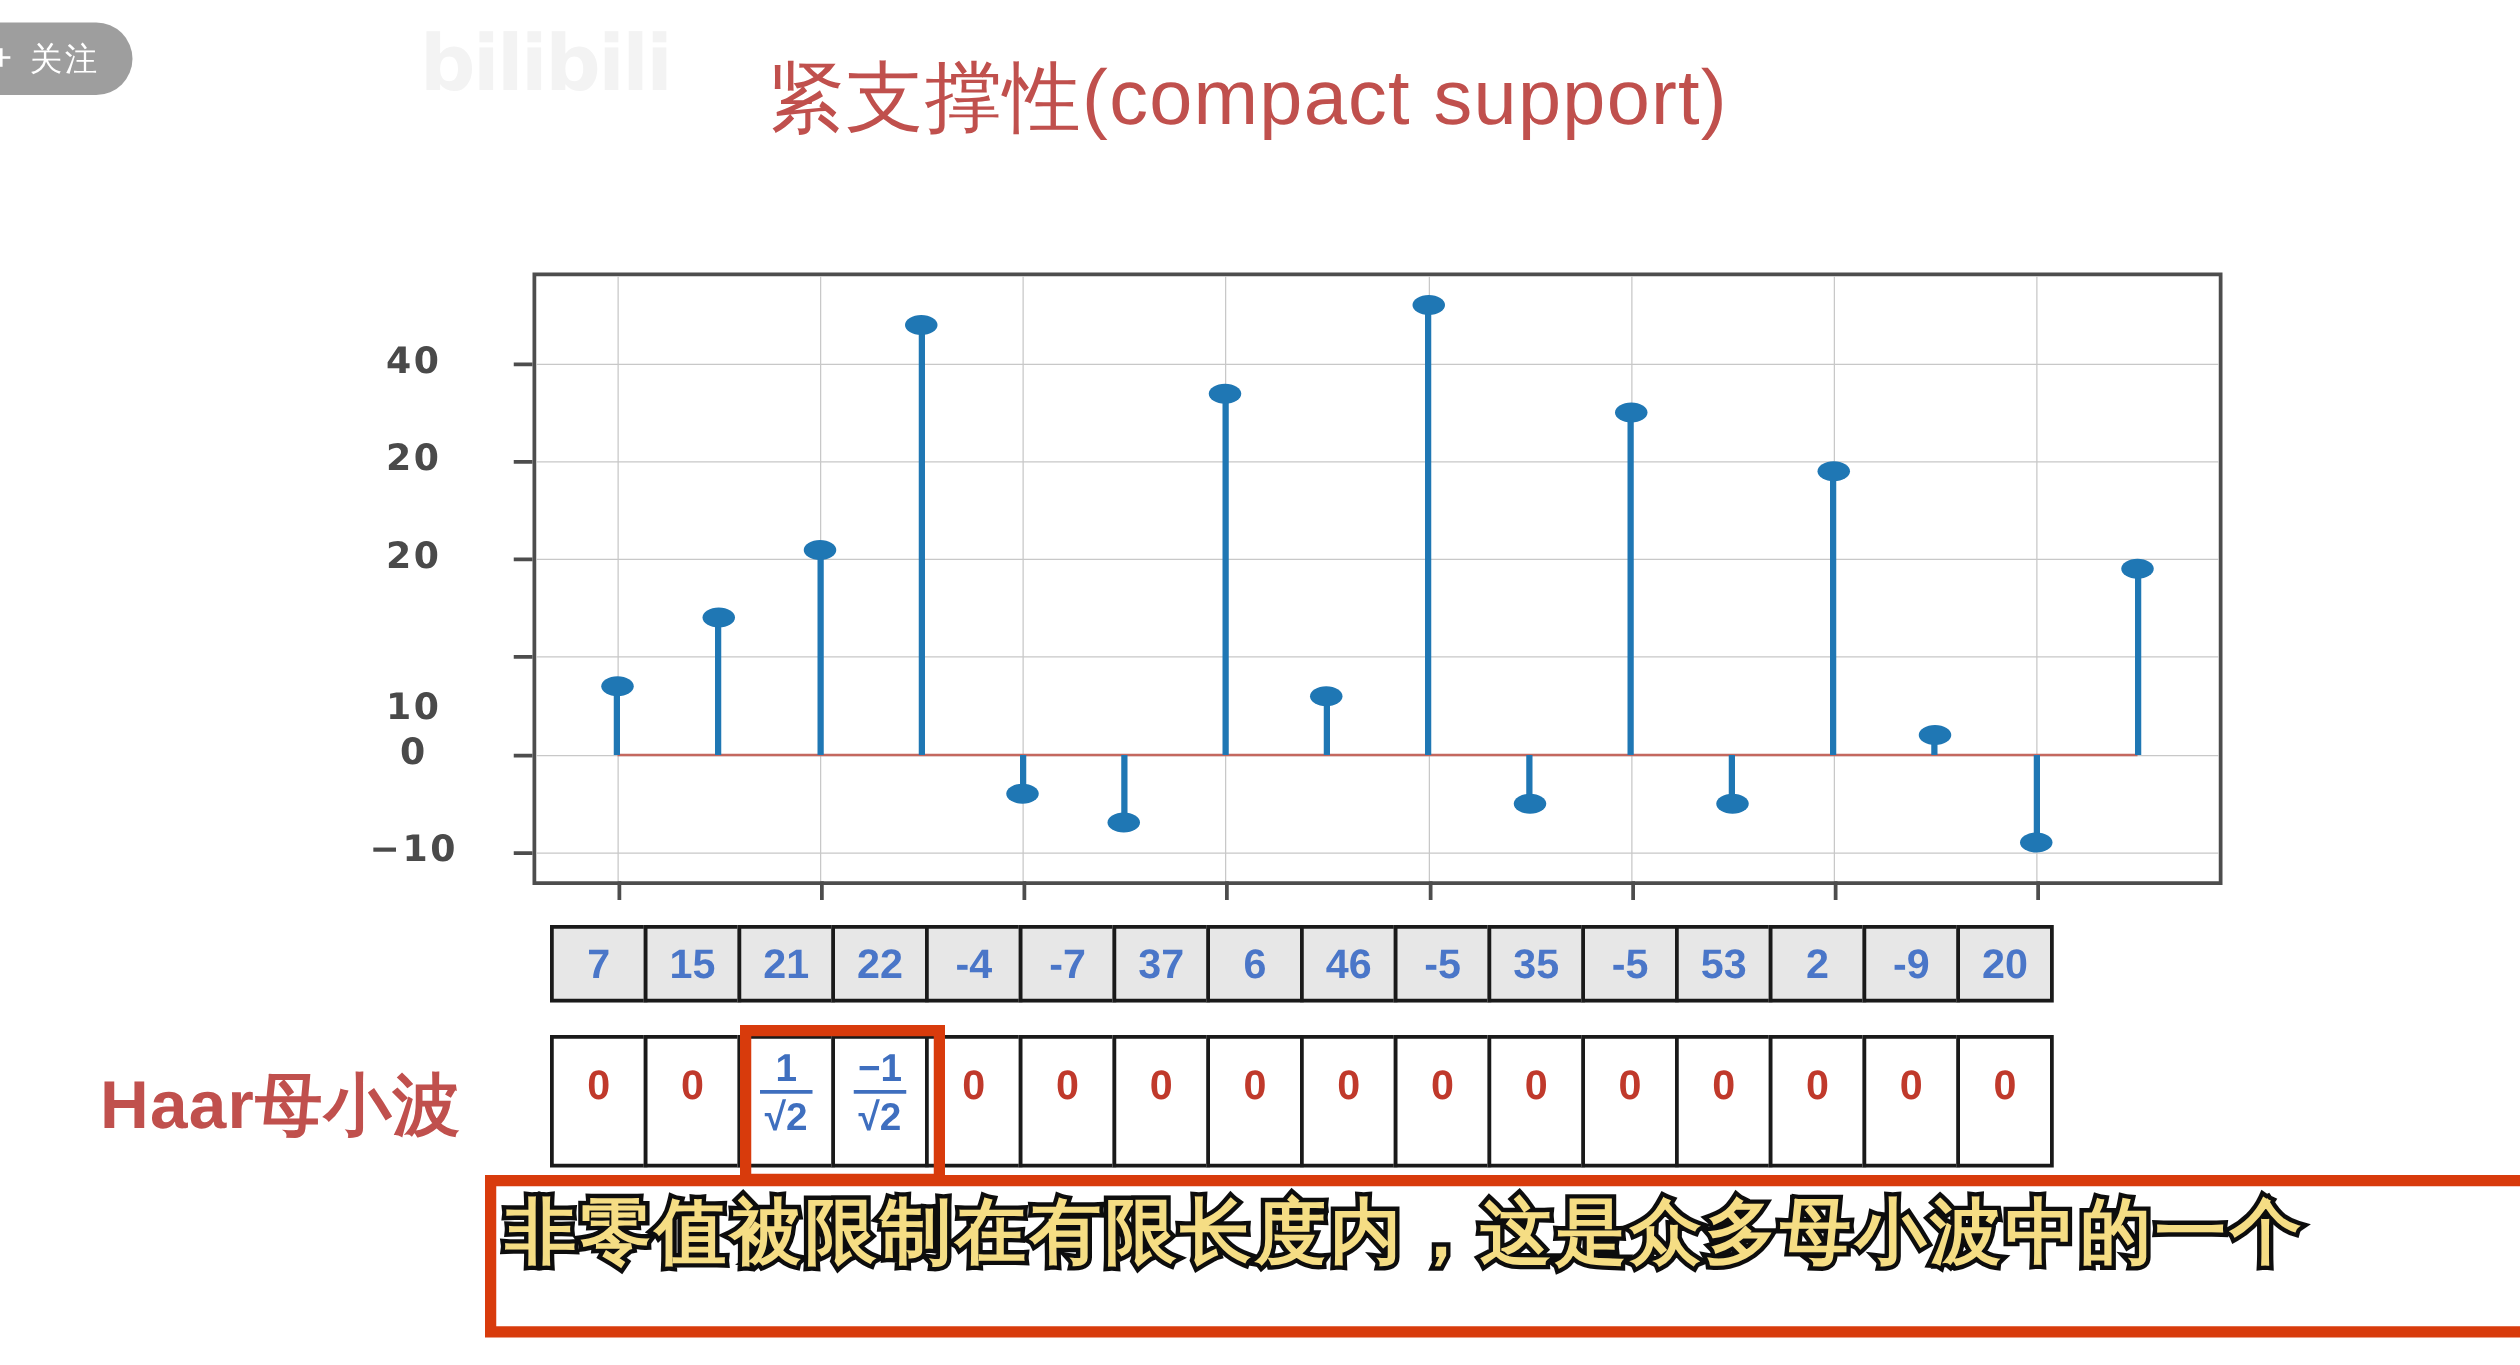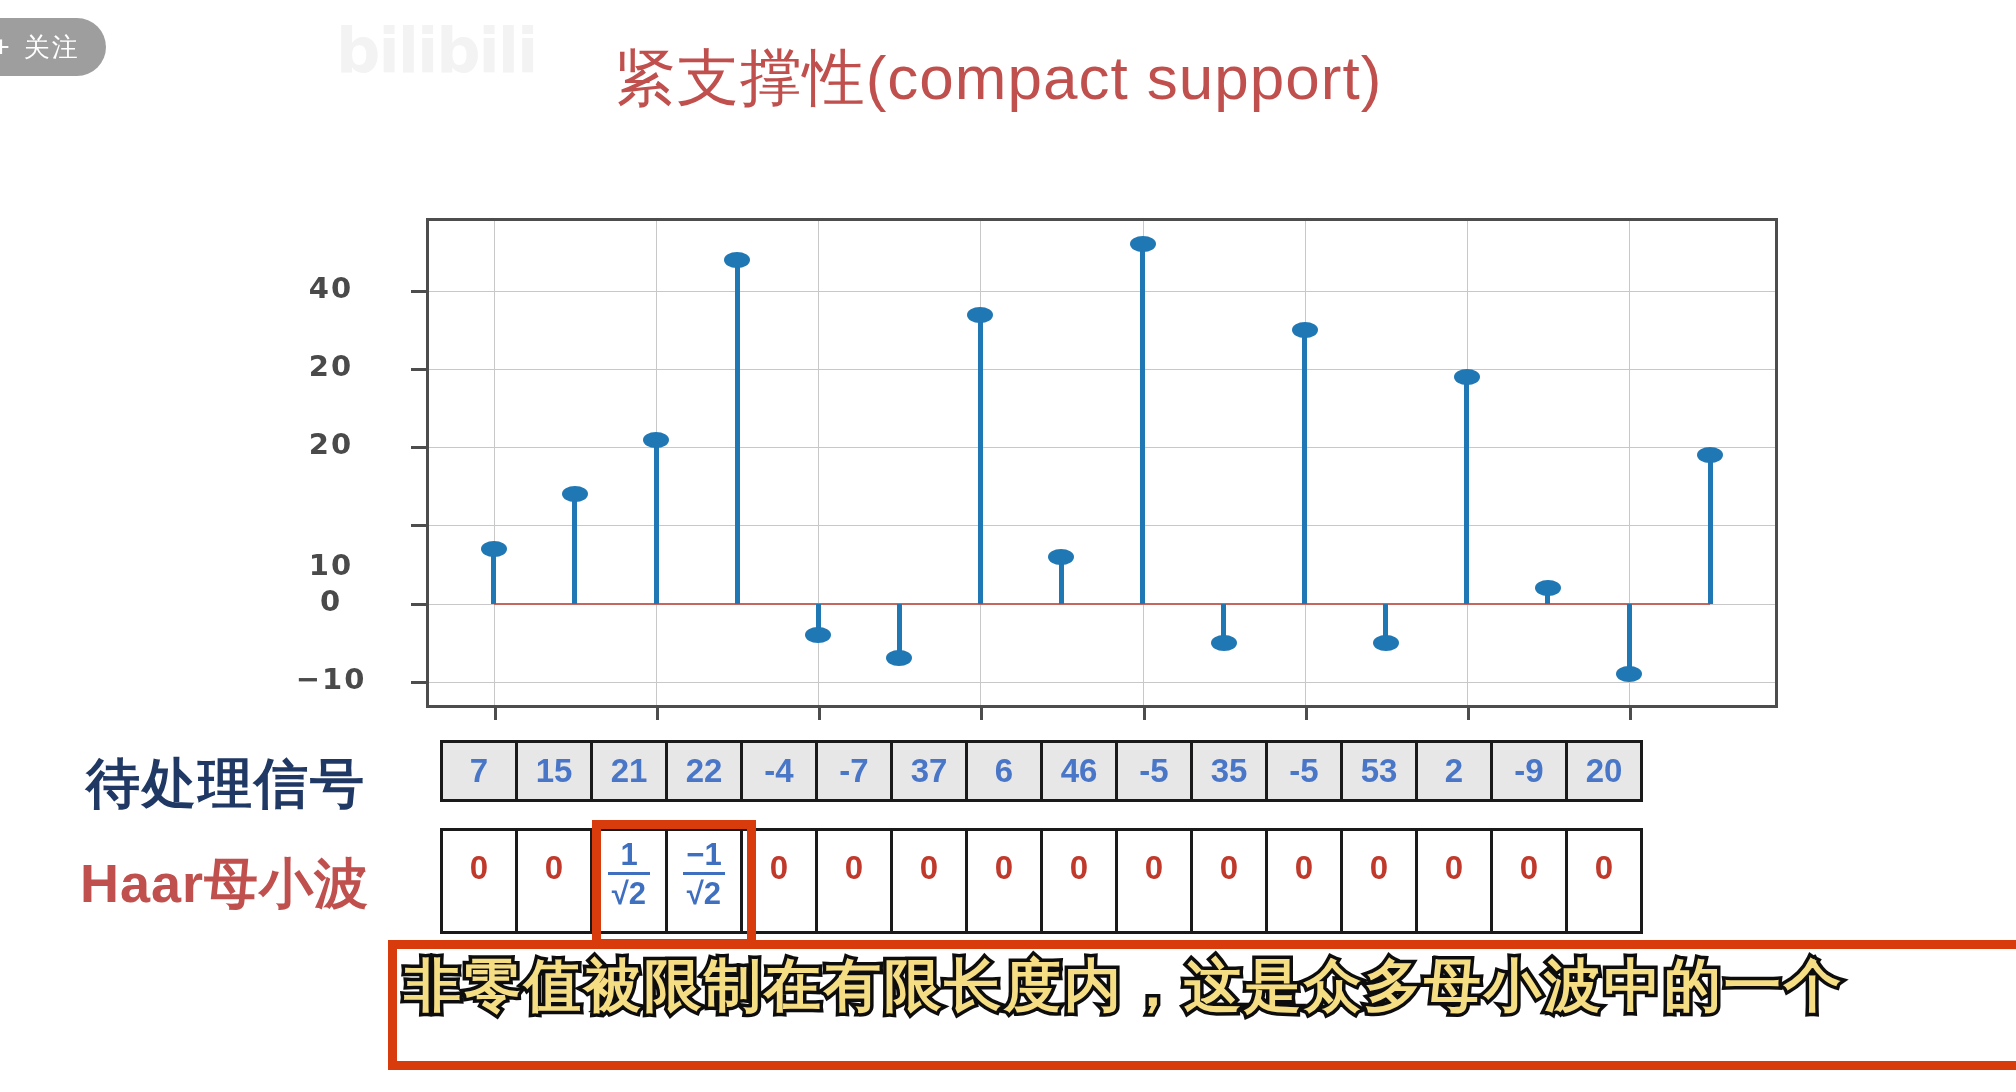--- a/index.html
+++ b/index.html
@@ -200,21 +200,20 @@
       <div class="stem" style="left: 1035.38px; top: 156.129px; height: 226.387px; background: rgb(31, 119, 180);"></div>
       <div class="marker" style="left: 1024.88px; top: 148.129px; background: rgb(31, 119, 180);"></div>
       <div class="stem" style="left: 1116.46px; top: 366.903px; height: 15.6129px; background: rgb(31, 119, 180);"></div>
       <div class="marker" style="left: 1105.96px; top: 358.903px; background: rgb(31, 119, 180);"></div>
       <div class="stem" style="left: 1197.55px; top: 382.516px; height: 70.2581px; background: rgb(31, 119, 180);"></div>
       <div class="marker" style="left: 1187.05px; top: 444.774px; background: rgb(31, 119, 180);"></div>
       <div class="stem" style="left: 1278.63px; top: 234.194px; height: 148.323px; background: rgb(31, 119, 180);"></div>
       <div class="marker" style="left: 1268.13px; top: 226.194px; background: rgb(31, 119, 180);"></div>
     </div>
 
-  <div class="lbl-signal">待处理信号</div>
   <div class="lbl-haar">Haar母小波</div>
 
   <div class="row-table" id="signal-row">
       <div class="cell signal">7</div>
       <div class="cell signal">15</div>
       <div class="cell signal">21</div>
       <div class="cell signal">22</div>
       <div class="cell signal">-4</div>
       <div class="cell signal">-7</div>
       <div class="cell signal">37</div>

